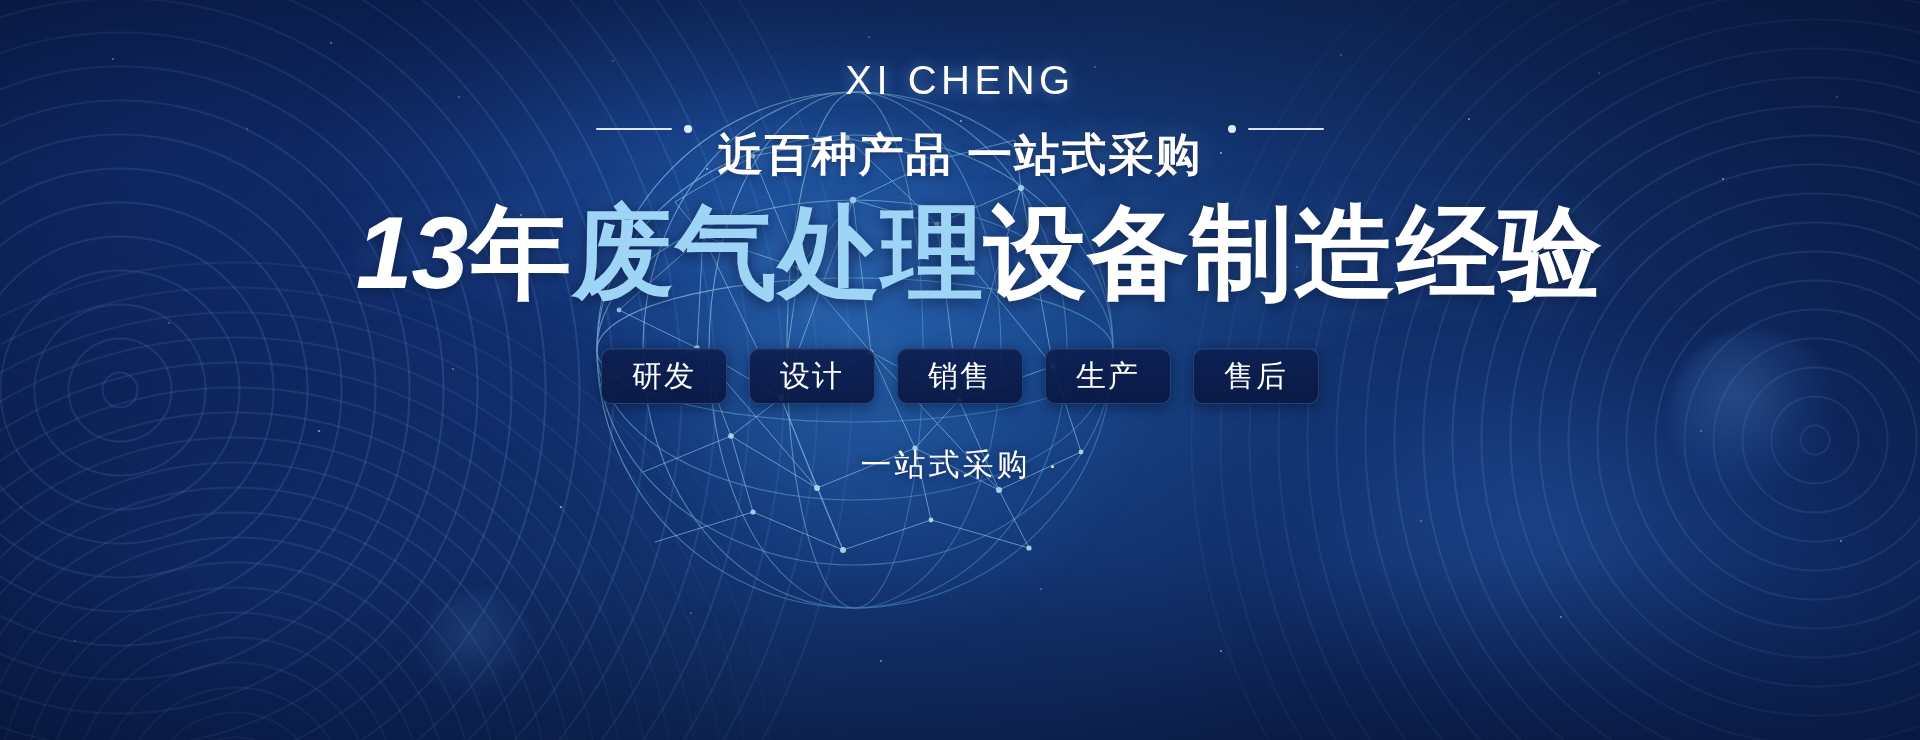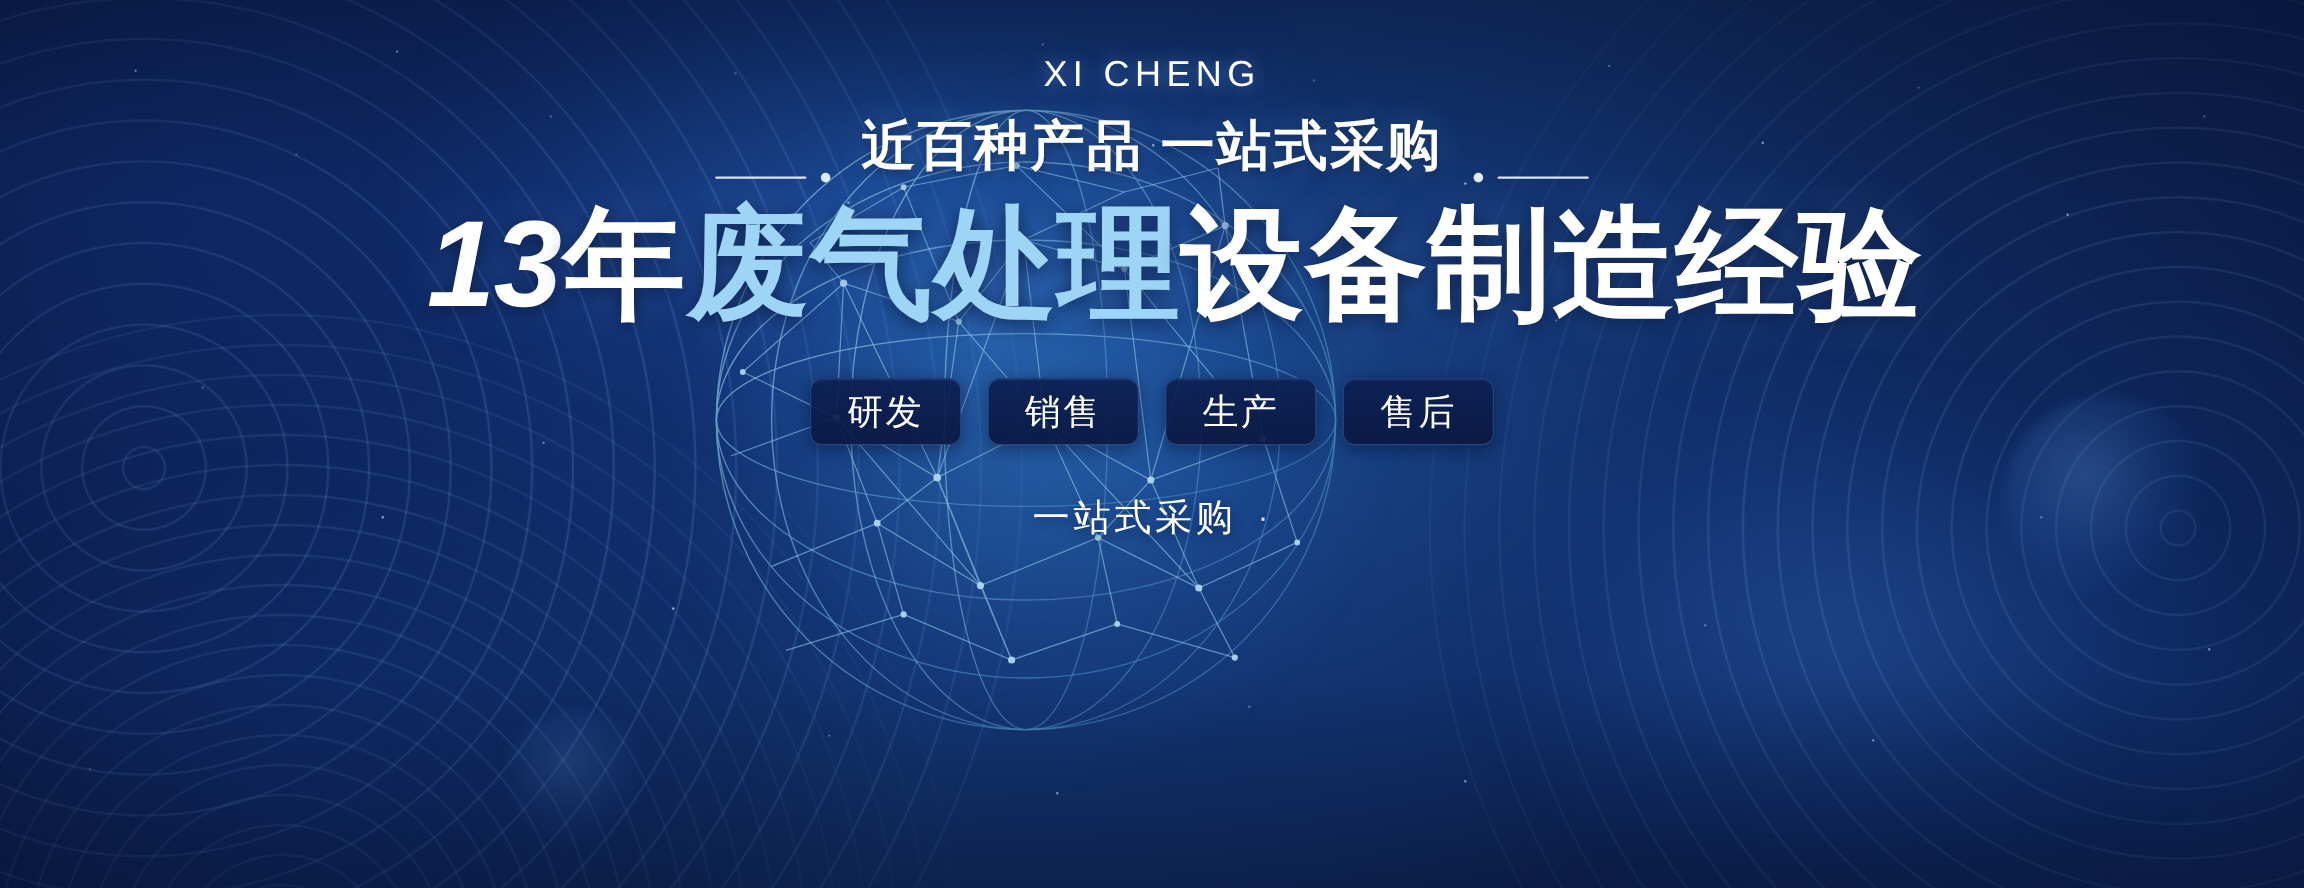--- a/index.html
+++ b/index.html
@@ -165,32 +165,32 @@
     position: relative;
     z-index: 5;
     width: 100%;
     height: 100%;
     display: flex;
     flex-direction: column;
     align-items: center;
   }
 
   .brand-en {
-    margin-top: 46px;
-    font-size: 30px;
+    margin-top: 58px;
+    font-size: 40px;
     letter-spacing: 4.5px;
     color: #ffffff;
     font-weight: 400;
     text-shadow: 0 0 14px rgba(120,185,255,0.55);
   }
 
   .subhead-row {
-    margin-top: 12px;
-    display: flex;
-    align-items: flex-end;
+    margin-top: 22px;
+    display: flex;
+    align-items: flex-start;
     gap: 26px;
   }
   .deco {
     display: flex;
     align-items: center;
     gap: 12px;
   }
   .deco .line {
     width: 76px; height: 2px;
     background: rgba(235,245,255,0.92);
@@ -418,20 +418,21 @@
       </div>
     </div>
 
     <div class="headline">
       <span class="num">13</span><span>年</span><span class="hl">废气处理</span><span>设备制造经验</span>
     </div>
 
 
     <div class="chips">
       <div class="chip">研发</div>
+      <div class="chip">设计</div>
       <div class="chip">销售</div>
       <div class="chip">生产</div>
       <div class="chip">售后</div>
     </div>
 
     <div class="footline">
       <span>一站式采购</span>
       <span class="sep">·</span>
     </div>
 

